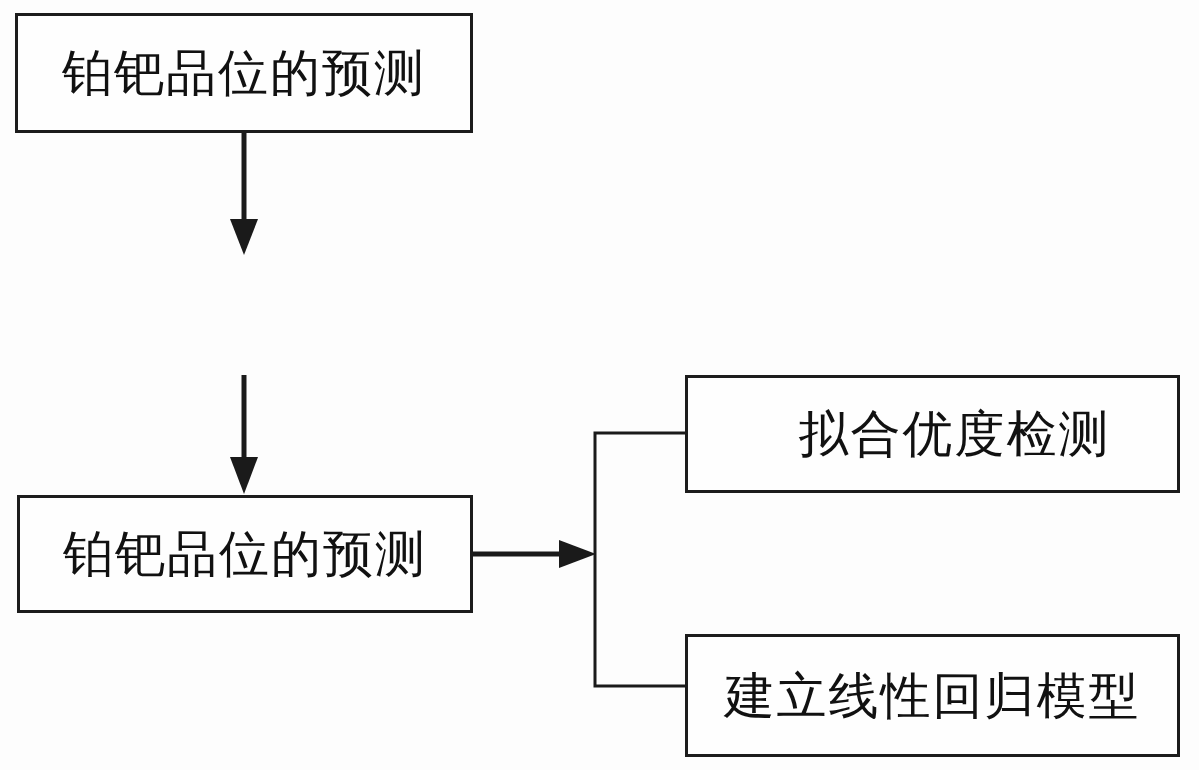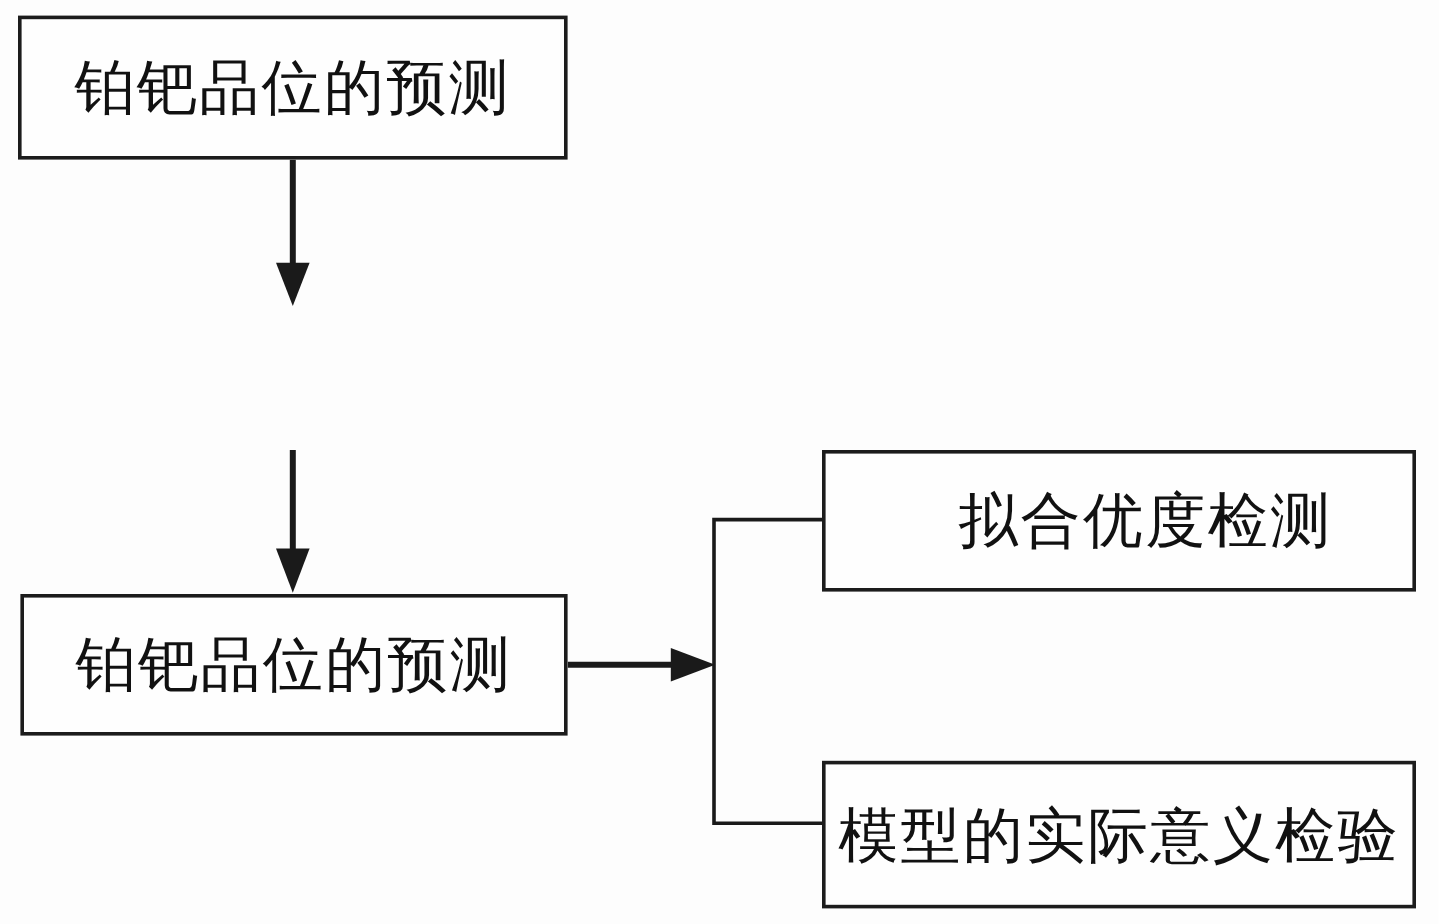--- a/index.html
+++ b/index.html
@@ -86,16 +86,16 @@
 
   <div class="node" id="n3">
     <span class="node-label">铂钯品位的预测</span>
   </div>
 
   <div class="node" id="n4">
     <span class="node-label">拟合优度检测</span>
   </div>
 
   <div class="node" id="n5">
-    <span class="node-label">模型的实际意义检验</span>
+    <span class="node-label">建立线性回归模型</span>
   </div>
 
 </div>
 
 </body></html>

